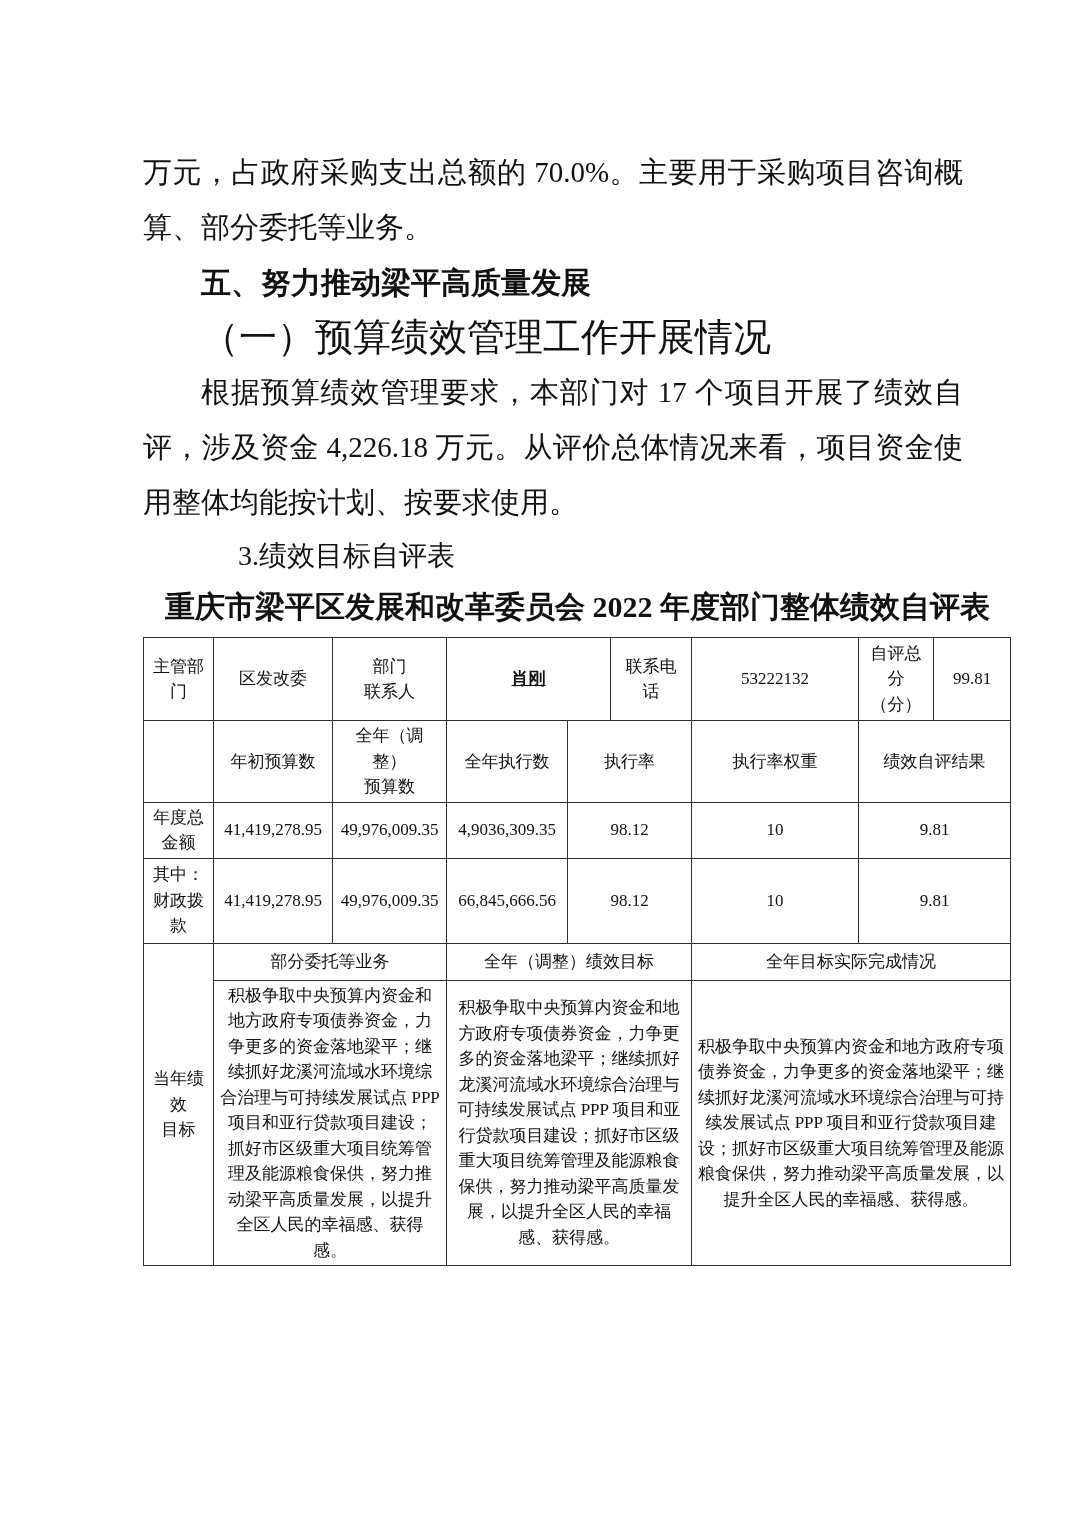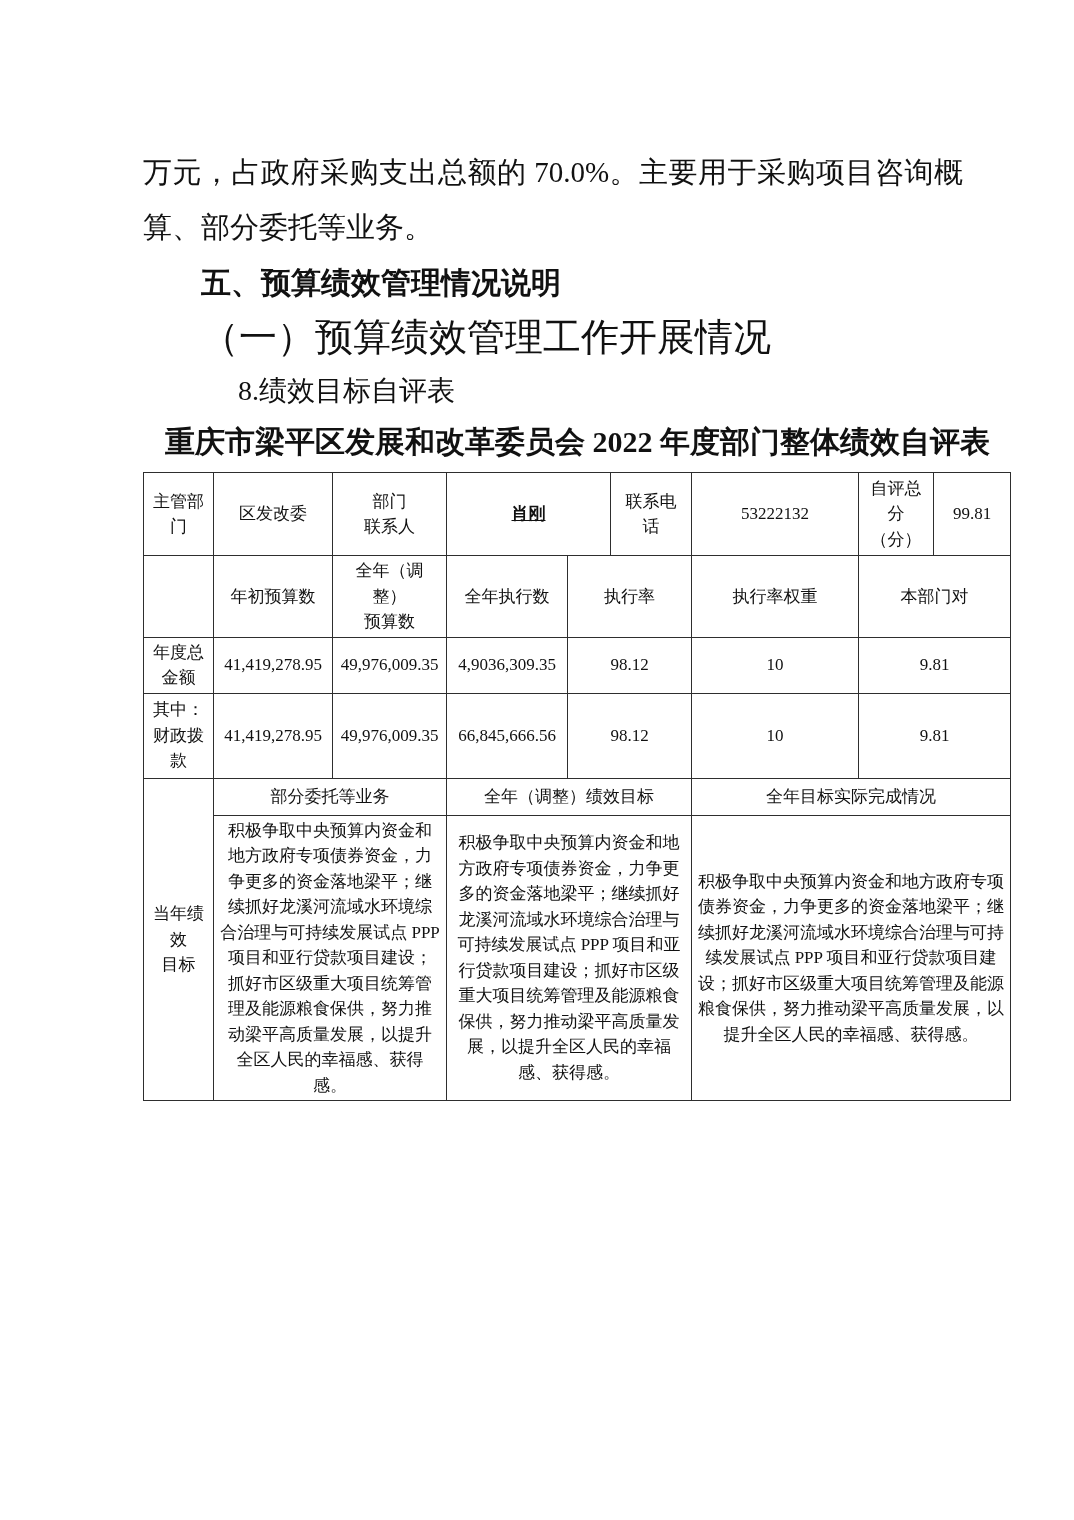--- a/index.html
+++ b/index.html
@@ -60,23 +60,24 @@
   }
   td.row-label { padding:2px 8px; }
 </style>
 </head>
 <body>
 
 <div class="page">
 
   <div class="doc-text">
     <p class="body-text">万元，占政府采购支出总额的 70.0%。主要用于采购项目咨询概算、部分委托等业务。</p>
-    <p class="heading-black">五、预算绩效管理情况说明</p>
+    <p class="heading-black">五、努力推动梁平高质量发展</p>
     <p class="subheading-kai">（一）预算绩效管理工作开展情况</p>
-    <p class="item-kai">8.绩效目标自评表</p>
+    <p class="body-text indent2">根据预算绩效管理要求，本部门对 17 个项目开展了绩效自评，涉及资金 4,226.18 万元。从评价总体情况来看，项目资金使用整体均能按计划、按要求使用。</p>
+    <p class="item-kai">3.绩效目标自评表</p>
   </div>
 
   <p class="table-title">重庆市梁平区发展和改革委员会 2022 年度部门整体绩效自评表</p>
 
   <table class="self-eval">
     <colgroup>
       <col style="width:70px">
         <col style="width:119px">
         <col style="width:114px">
       <col style="width:121px">
@@ -105,21 +106,21 @@
     </tr>
 
     <tr class="r2">
       <td></td>
       <td>年初预算数</td>
       <td class="pre">全年（调整）
 预算数</td>
       <td>全年执行数</td>
       <td colspan="2">执行率</td>
       <td>执行率权重</td>
-      <td colspan="2">本部门对</td>
+      <td colspan="2">绩效自评结果</td>
     </tr>
 
     <tr class="r3">
       <td class="pre row-label">年度总
 金额</td>
       <td class="num">41,419,278.95</td>
       <td class="num">49,976,009.35</td>
       <td class="num">4,9036,309.35</td>
       <td colspan="2" class="num">98.12</td>
       <td class="num">10</td>

